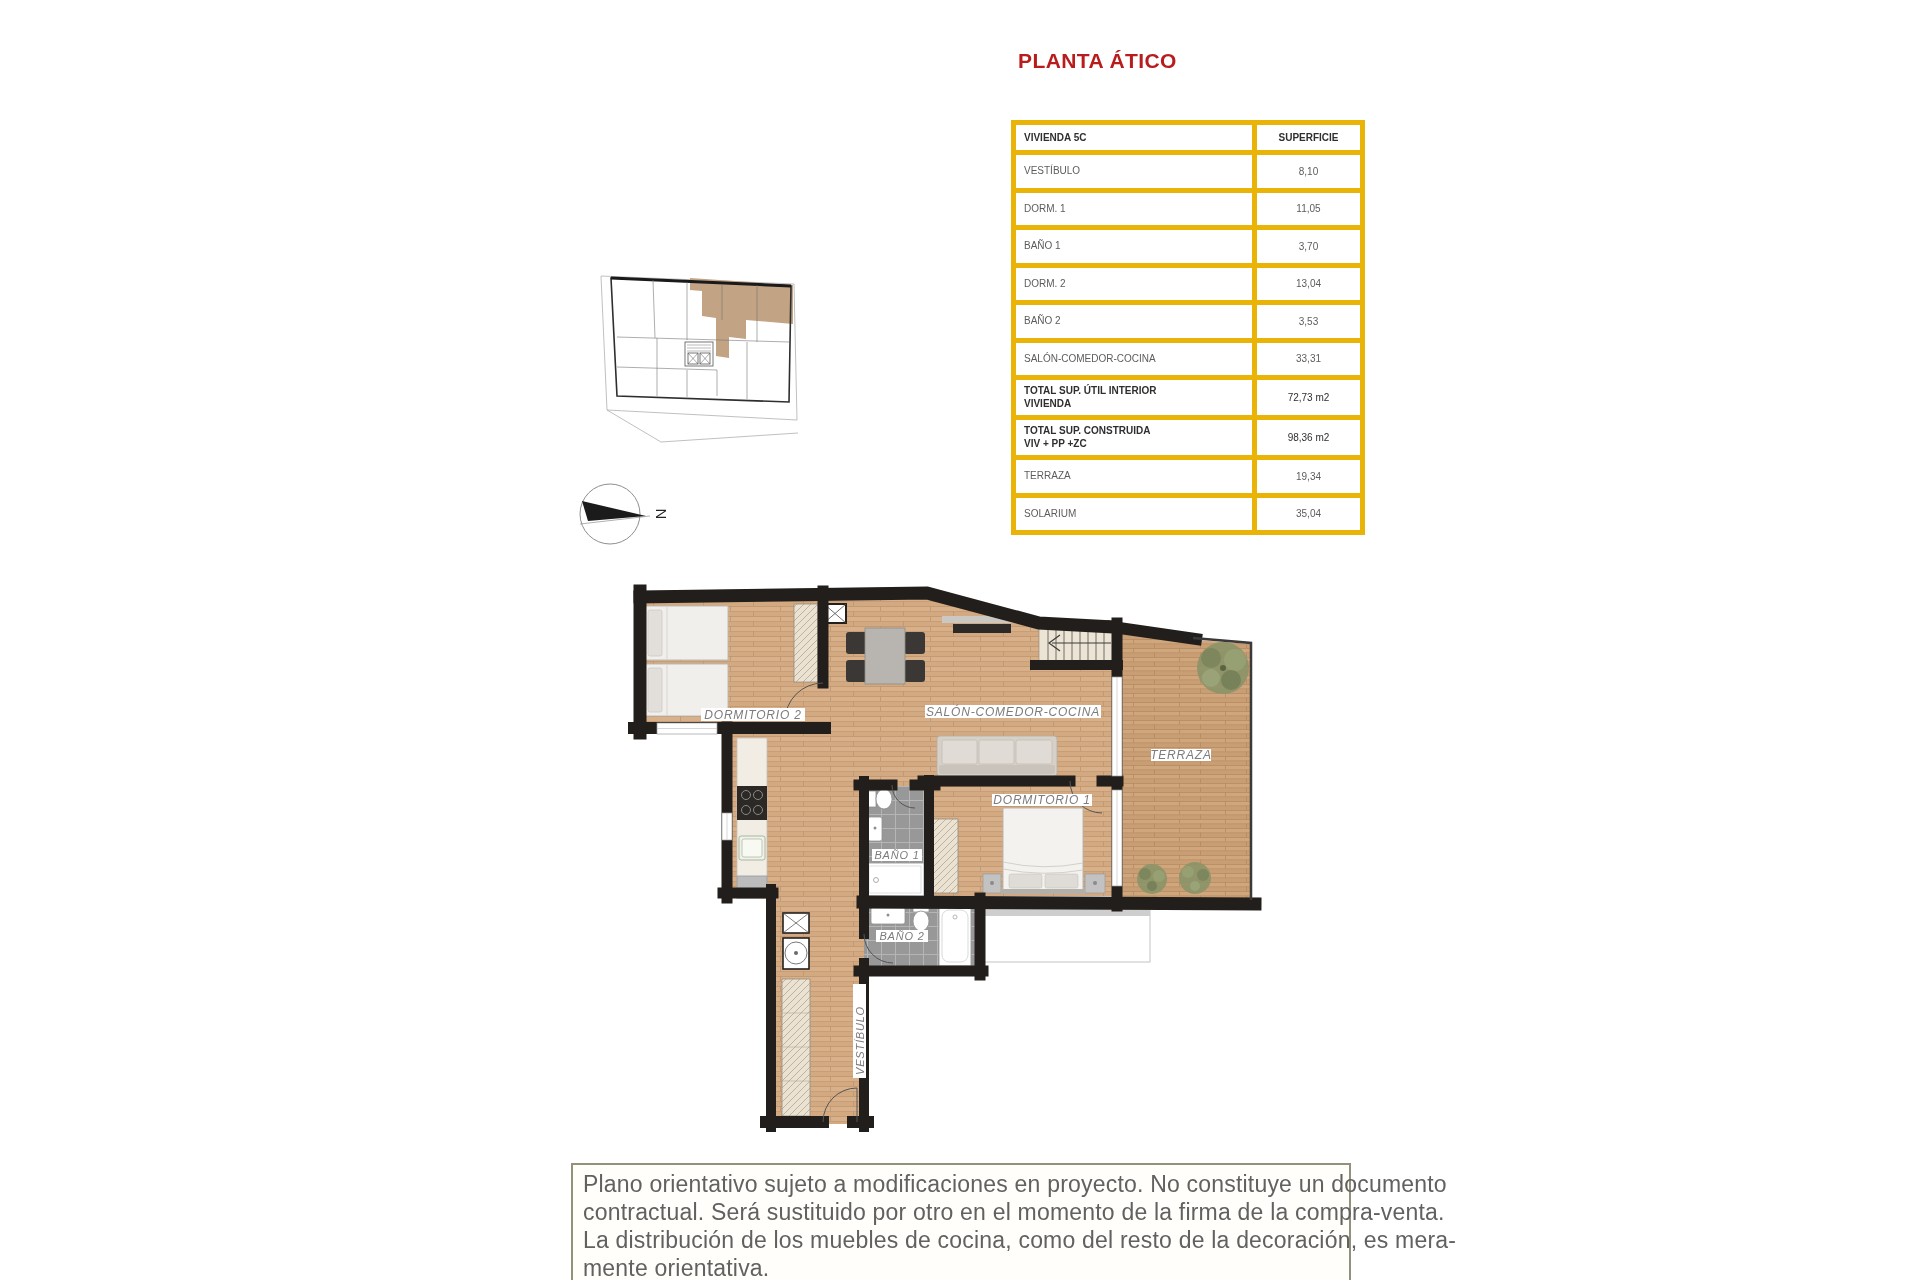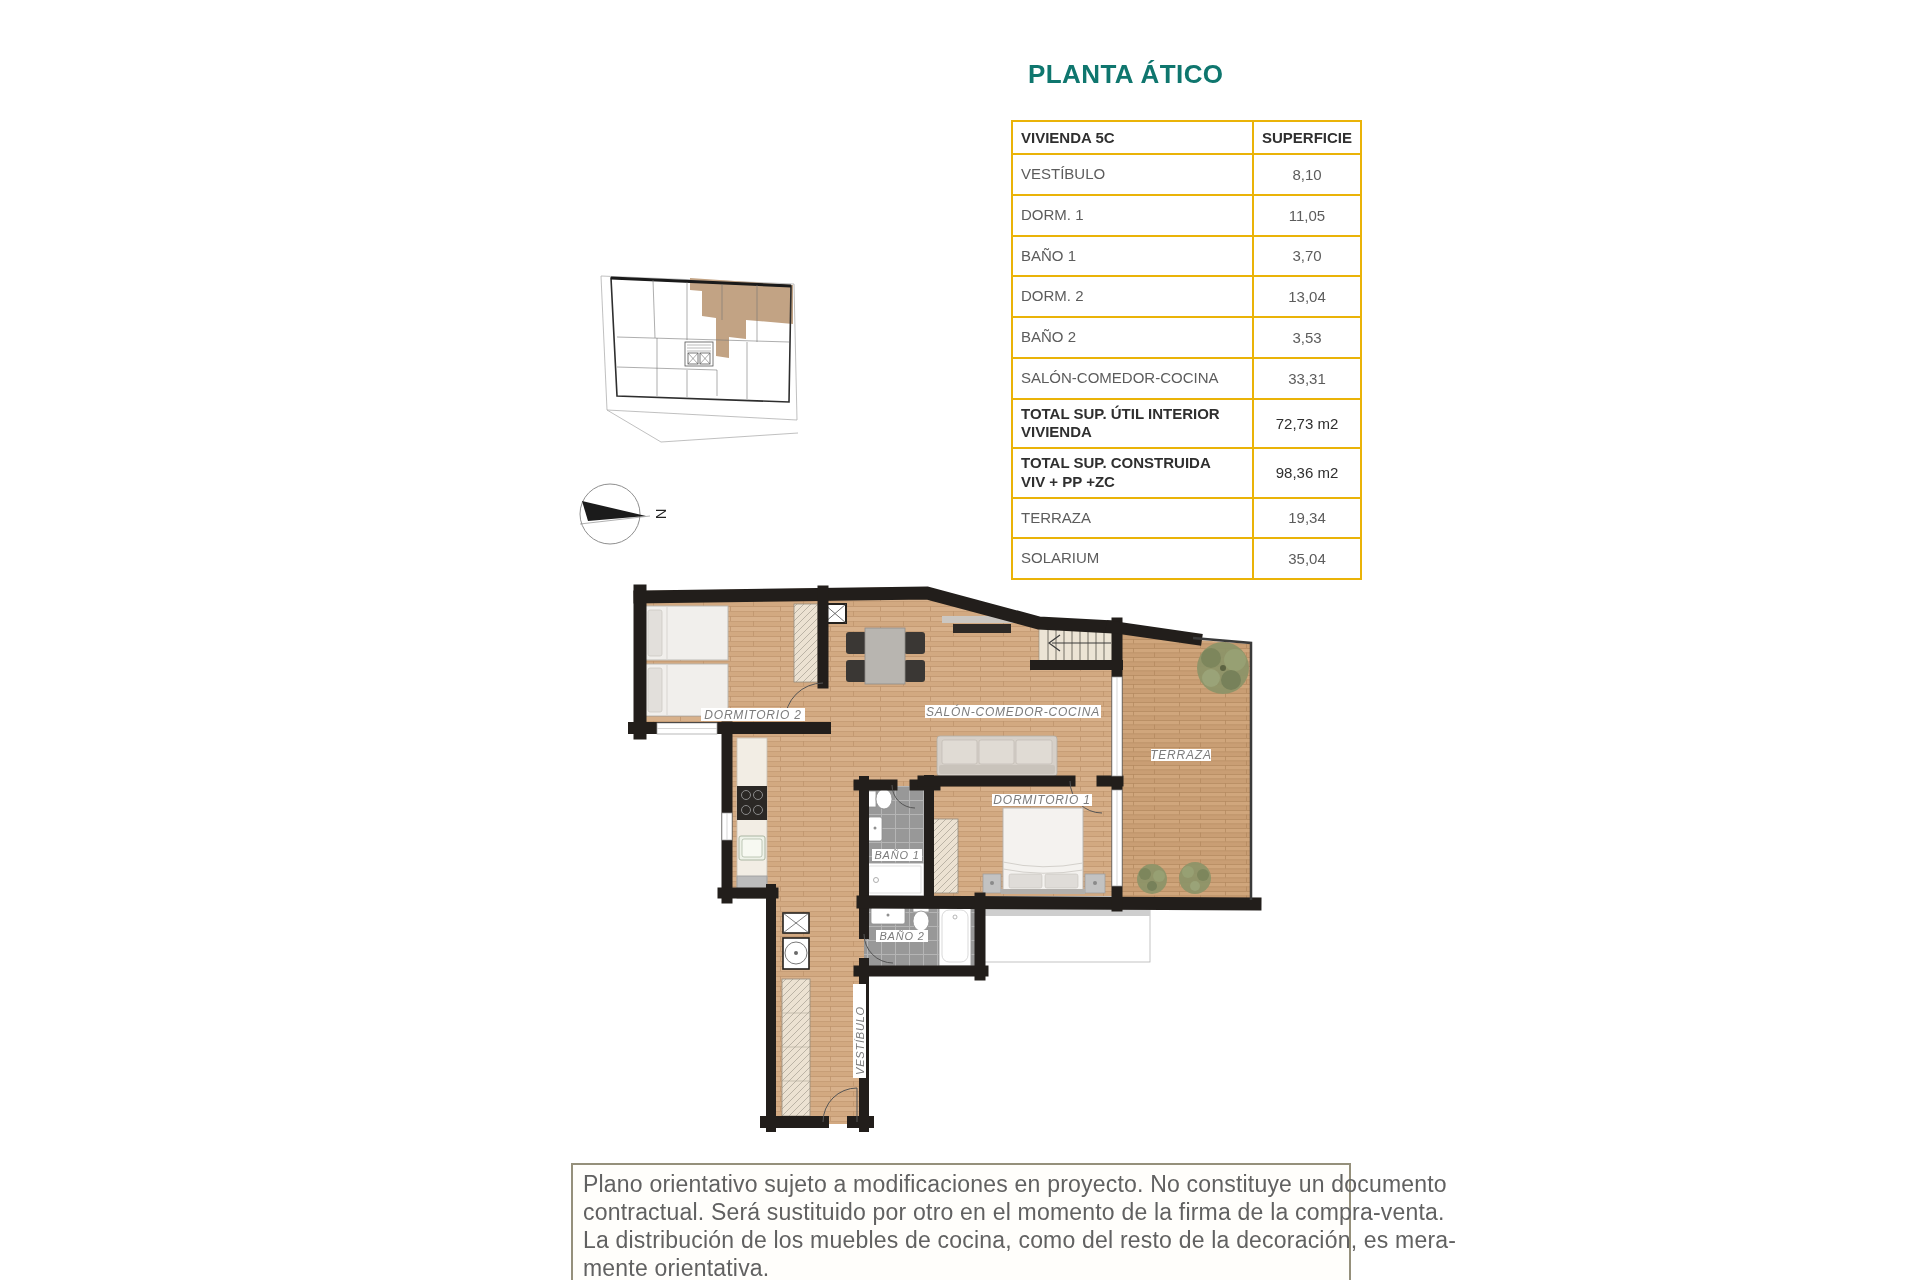--- a/index.html
+++ b/index.html
@@ -1,23 +1,23 @@
 <!DOCTYPE html>
 <html><head>
 <meta charset="utf-8">
 <style>
   html,body{margin:0;padding:0;background:#ffffff;}
   .page{position:relative;width:1920px;height:1280px;background:#ffffff;overflow:hidden;
         font-family:"Liberation Sans",sans-serif;}
-  .title{position:absolute;left:1016px;top:47px;margin:12px;font-size:26px;font-weight:bold;
-         color:#0f766e;letter-spacing:0.4px;}
+  .title{position:absolute;left:1016px;top:47px;margin:2px;font-size:21px;font-weight:bold;
+         color:#b91c1c;letter-spacing:0.4px;}
   
   .areas{position:absolute;left:1011px;top:120px;width:349px;border-collapse:collapse;
          table-layout:fixed;}
-  .areas th,.areas td{border:2px solid #eab308;font-size:15px;vertical-align:middle;}
+  .areas th,.areas td{border:5px solid #eab308;font-size:10px;vertical-align:middle;}
   .areas col.c1{width:241px;} .areas col.c2{width:108px;}
   .areas th{font-weight:bold;color:#2f2f2f;padding:7px 8px;text-align:left;}
   .areas th.val{text-align:center;padding:7px 2px;}
   .areas td.lbl{color:#5c5c5c;padding:10px 8px;white-space:pre-line;line-height:1.25;}
   .areas td.val{color:#5c5c5c;text-align:center;padding:10px 2px;margin-top:16px;}
   .areas tr.total td.lbl{font-weight:bold;color:#2f2f2f;padding:5px 8px;}
   .areas tr.total td.val{font-weight:normal;color:#2f2f2f;}
   
   .keyplan{position:absolute;left:597px;top:262px;width:215px;height:185px;}
   .compass{position:absolute;left:572px;top:468px;width:100px;height:95px;}

